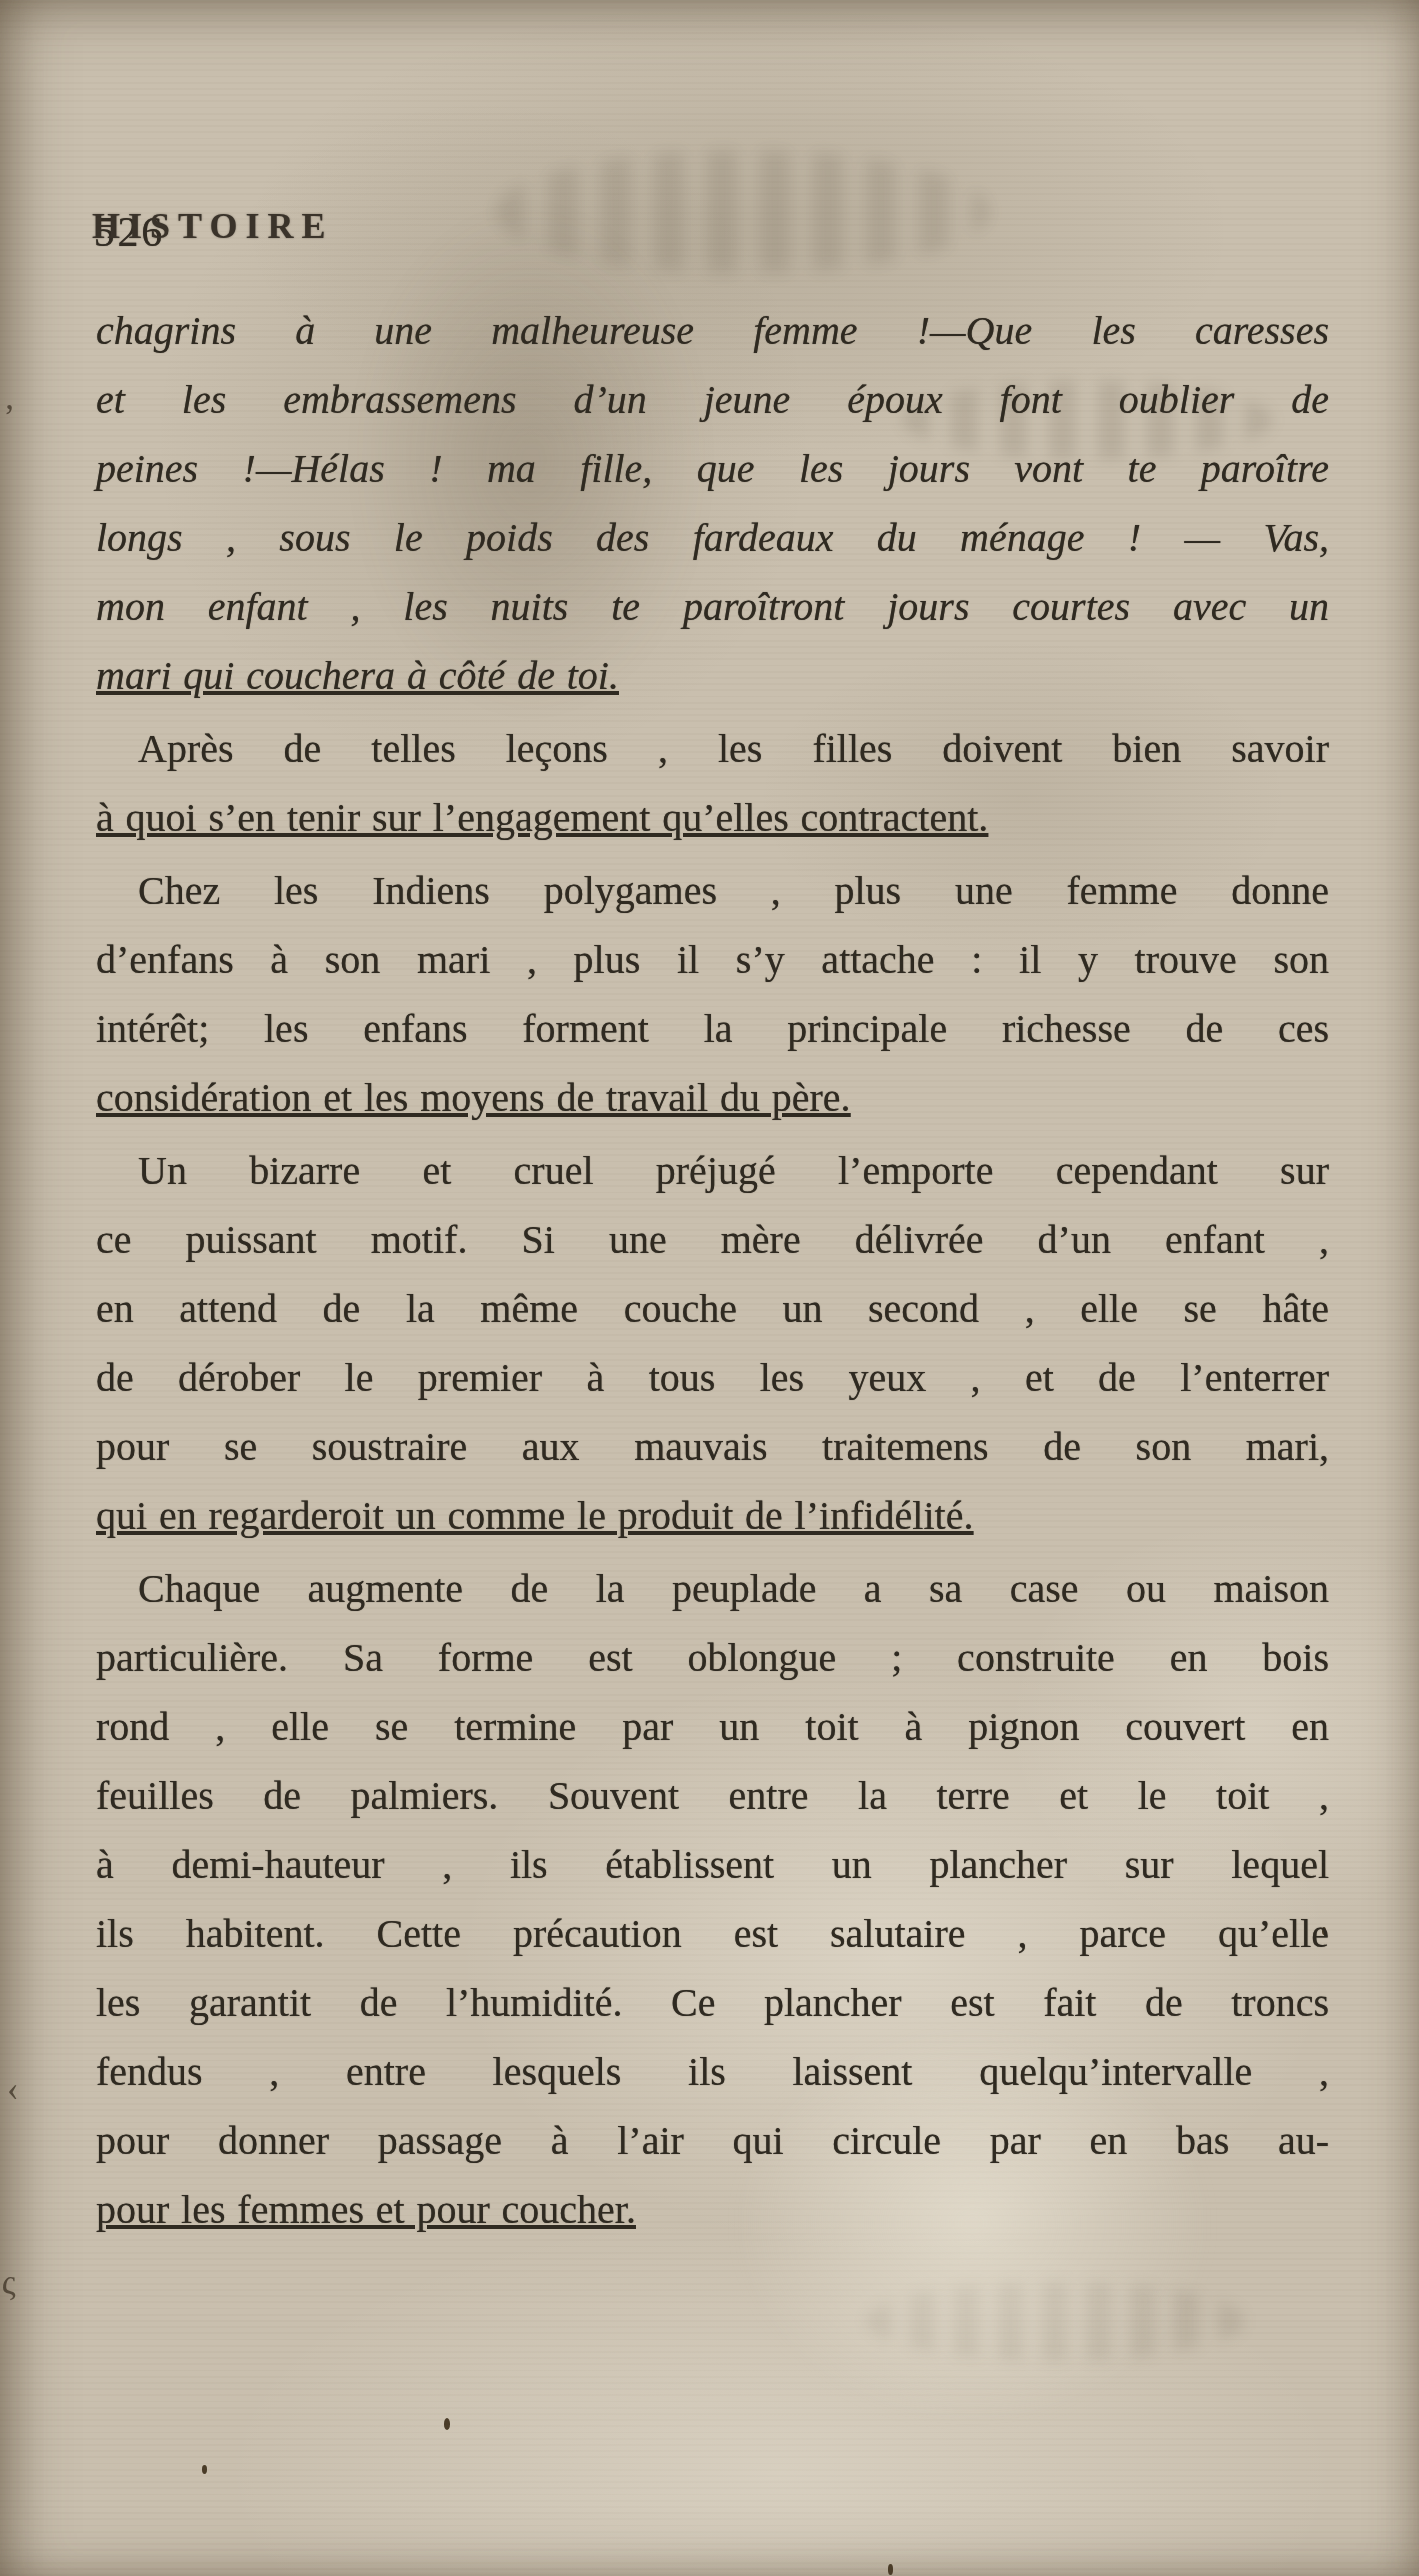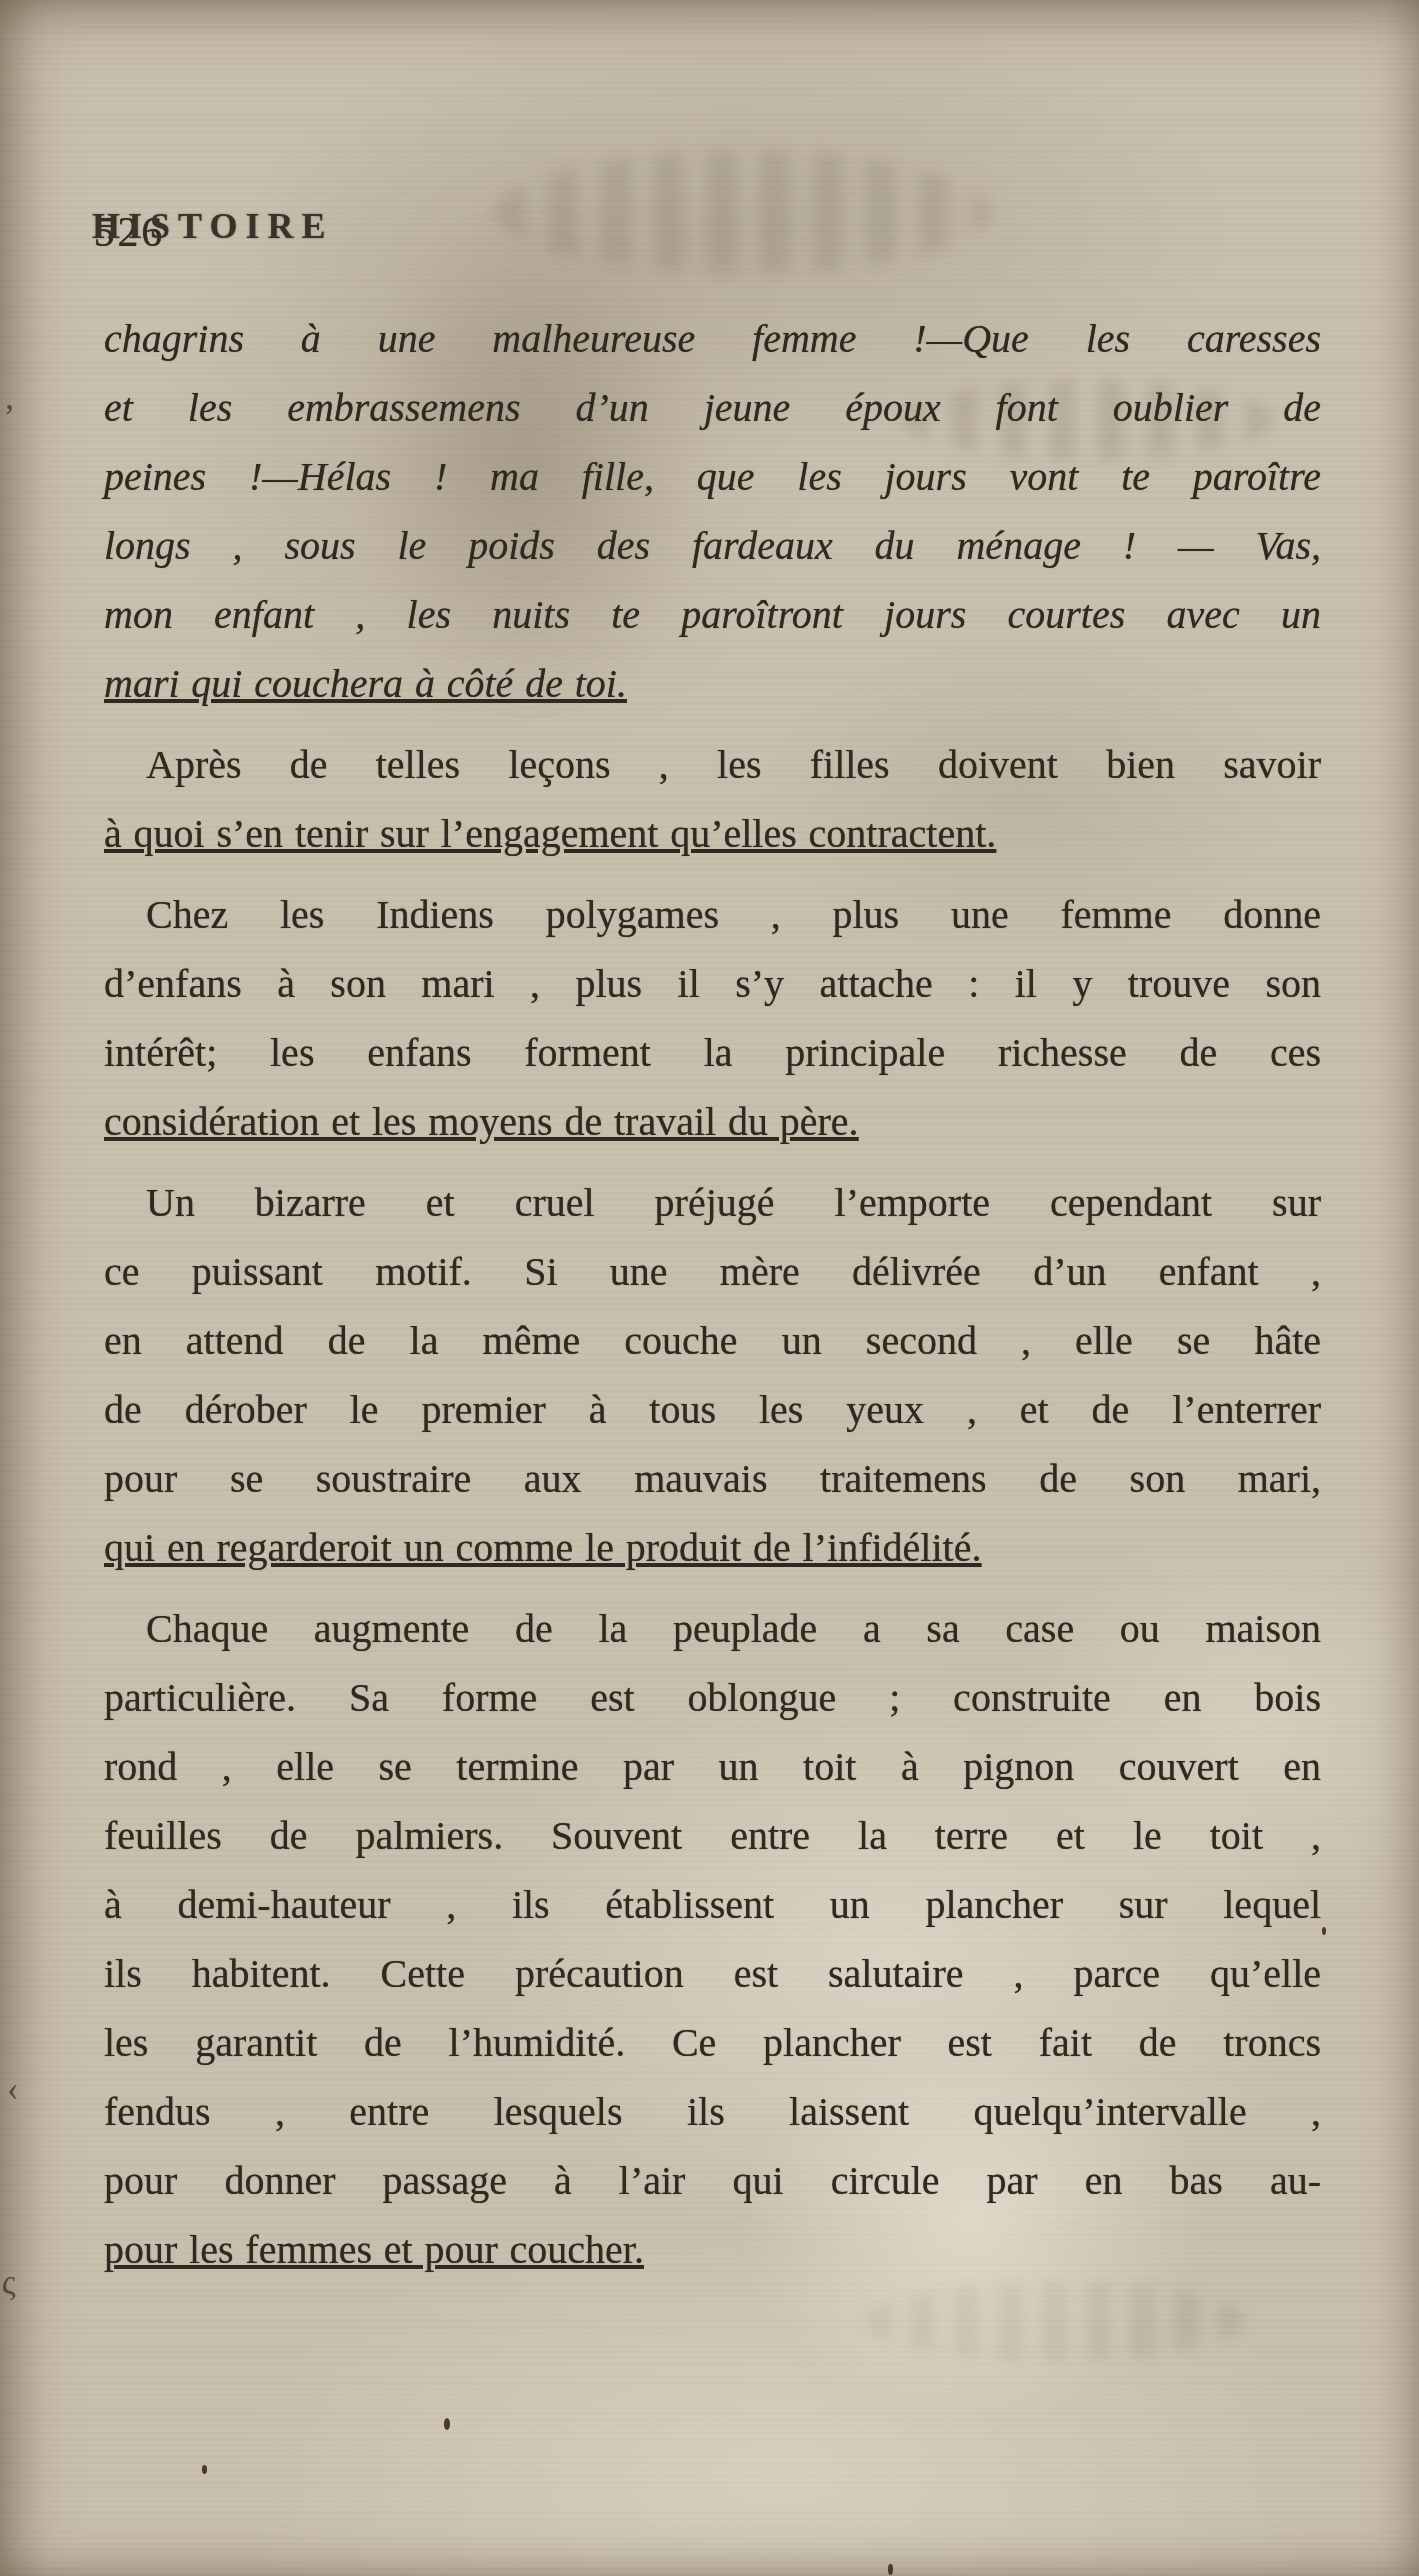--- a/index.html
+++ b/index.html
@@ -74,21 +74,21 @@
   }
 
   
   .text-block {
     position: absolute; left: 92px; top: 292px; width: 1241px;
     font-size: 40px; line-height: 69px;
     color: #2f2a21;
     word-spacing: 1.8px;
     text-shadow: 0 0 0.9px rgba(47,42,33,0.75);
   }
-  .para { margin: 12px; padding: 0; }
+  .para { margin: 4px; padding: 0; }
   .para.italic { font-style: italic; }
   .para.indent .line:first-child { text-indent: 42px; }
   .line { display: block; text-align: justify; text-align-last: justify; }
   .line.last { text-align-last: left; text-decoration: underline; }
 </style>
 </head>
 <body>
 
 <div class="page">
 

